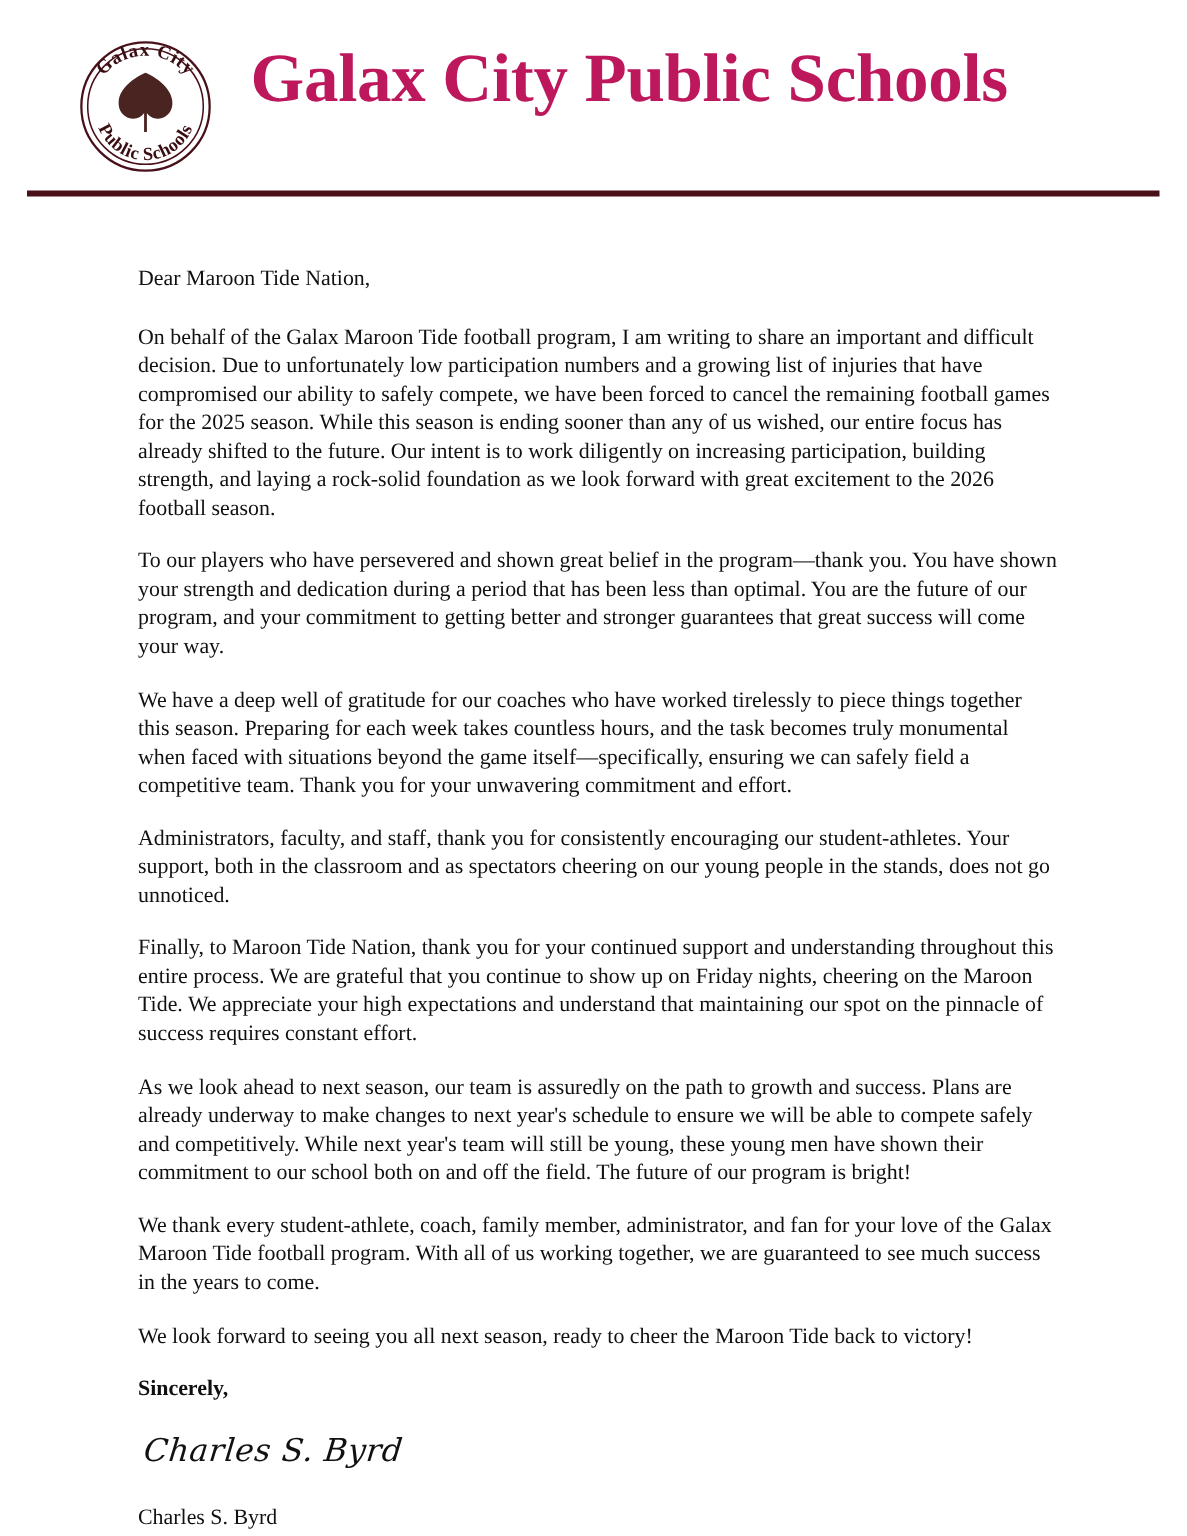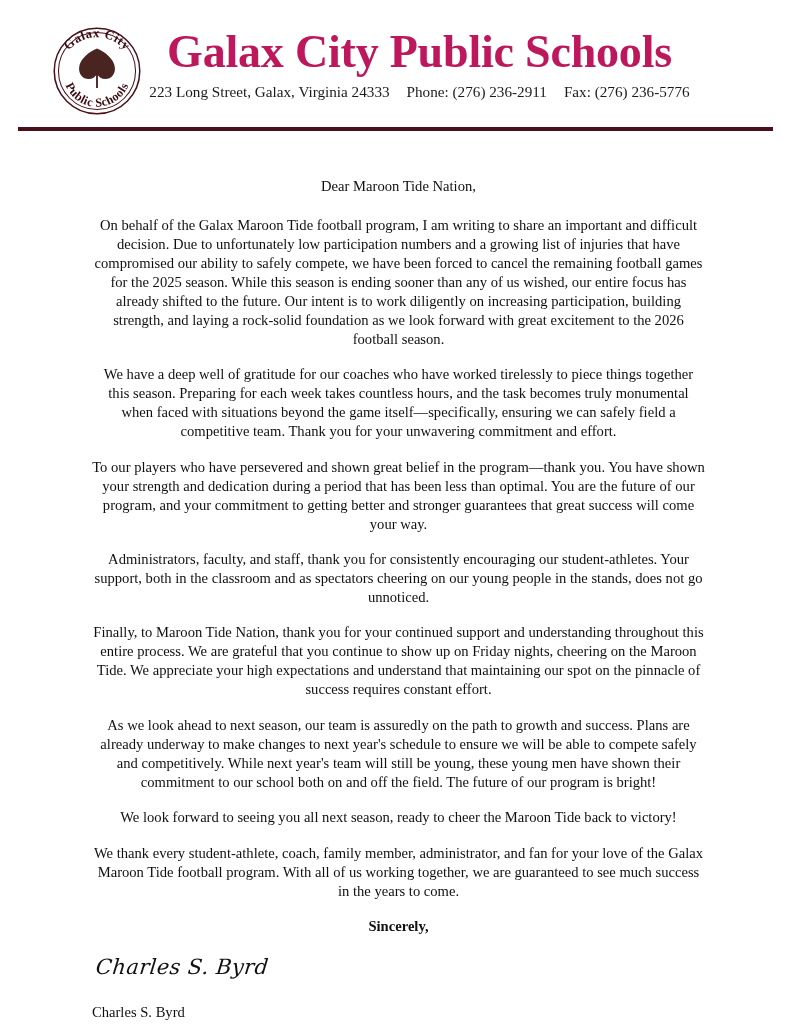--- a/index.html
+++ b/index.html
@@ -78,21 +78,20 @@
 
   
   .letter {
     padding: 46px 86px 0 92px;
     font-size: 14.6px;
     line-height: 1.30;
     color: #101010;
   }
   .letter p {
     margin: 0 0 16.5px 0;
-    text-align: center;
   }
   .salutation { margin-bottom: 20px !important; }
 
   .closing { margin-bottom: 6px !important; font-weight: bold; }
 
   .signature {
     font-family: "DejaVu Serif", "Liberation Serif", serif;
     font-style: italic;
     font-size: 21px;
     letter-spacing: 0.4px;
@@ -136,38 +135,35 @@
                    L 49 68 L 51 68 L 51 54.6
                    C 52.6 57.1, 55.4 58.7, 59 58.6
                    C 65 58.5, 69.8 53.5, 69 46
                    C 68 37, 59 30, 50 26 Z" fill="#4a2420"></path>
         </g>
       </svg>
     </div>
 
     <div class="masthead">
       <div class="school-name">Galax City Public Schools</div>
-      <div class="contact-line">
-        <span>223 Long Street, Galax, Virginia 24333</span><span class="contact-sep"></span><span>Phone: (276) 236-2911</span><span class="contact-sep"></span><span>Fax: (276) 236-5776</span>
-      </div>
     </div>
   </div>
 
   <div class="rule"></div>
 
   <div class="letter">
     <p class="salutation">Dear Maroon Tide Nation,</p>
     <p>On behalf of the Galax Maroon Tide football program, I am writing to share an important and difficult decision. Due to unfortunately low participation numbers and a growing list of injuries that have compromised our ability to safely compete, we have been forced to cancel the remaining football games for the 2025 season. While this season is ending sooner than any of us wished, our entire focus has already shifted to the future. Our intent is to work diligently on increasing participation, building strength, and laying a rock-solid foundation as we look forward with great excitement to the 2026 football season.</p>
+    <p>To our players who have persevered and shown great belief in the program—thank you. You have shown your strength and dedication during a period that has been less than optimal. You are the future of our program, and your commitment to getting better and stronger guarantees that great success will come your way.</p>
     <p>We have a deep well of gratitude for our coaches who have worked tirelessly to piece things together this season. Preparing for each week takes countless hours, and the task becomes truly monumental when faced with situations beyond the game itself—specifically, ensuring we can safely field a competitive team. Thank you for your unwavering commitment and effort.</p>
-    <p>To our players who have persevered and shown great belief in the program—thank you. You have shown your strength and dedication during a period that has been less than optimal. You are the future of our program, and your commitment to getting better and stronger guarantees that great success will come your way.</p>
     <p>Administrators, faculty, and staff, thank you for consistently encouraging our student-athletes. Your support, both in the classroom and as spectators cheering on our young people in the stands, does not go unnoticed.</p>
     <p>Finally, to Maroon Tide Nation, thank you for your continued support and understanding throughout this entire process. We are grateful that you continue to show up on Friday nights, cheering on the Maroon Tide. We appreciate your high expectations and understand that maintaining our spot on the pinnacle of success requires constant effort.</p>
     <p>As we look ahead to next season, our team is assuredly on the path to growth and success.  Plans are already underway to make changes to next year's schedule to ensure we will be able to compete safely and competitively. While next year's team will still be young, these young men have shown their commitment to our school both on and off the field.  The future of our program is bright!</p>
+    <p>We thank every student-athlete, coach, family member, administrator, and fan for your love of the Galax Maroon Tide football program. With all of us working together, we are guaranteed to see much success in the years to come.</p>
     <p>We look forward to seeing you all next season, ready to cheer the Maroon Tide back to victory!</p>
-    <p>We thank every student-athlete, coach, family member, administrator, and fan for your love of the Galax Maroon Tide football program. With all of us working together, we are guaranteed to see much success in the years to come.</p>
 
     <p class="closing">Sincerely,</p>
 
     <div class="signature">Charles S. Byrd</div>
 
     <div class="signer-name">Charles S. Byrd</div>
     <div class="signer-title">Assistant Superintendent</div>
   </div>
 
 </div>

